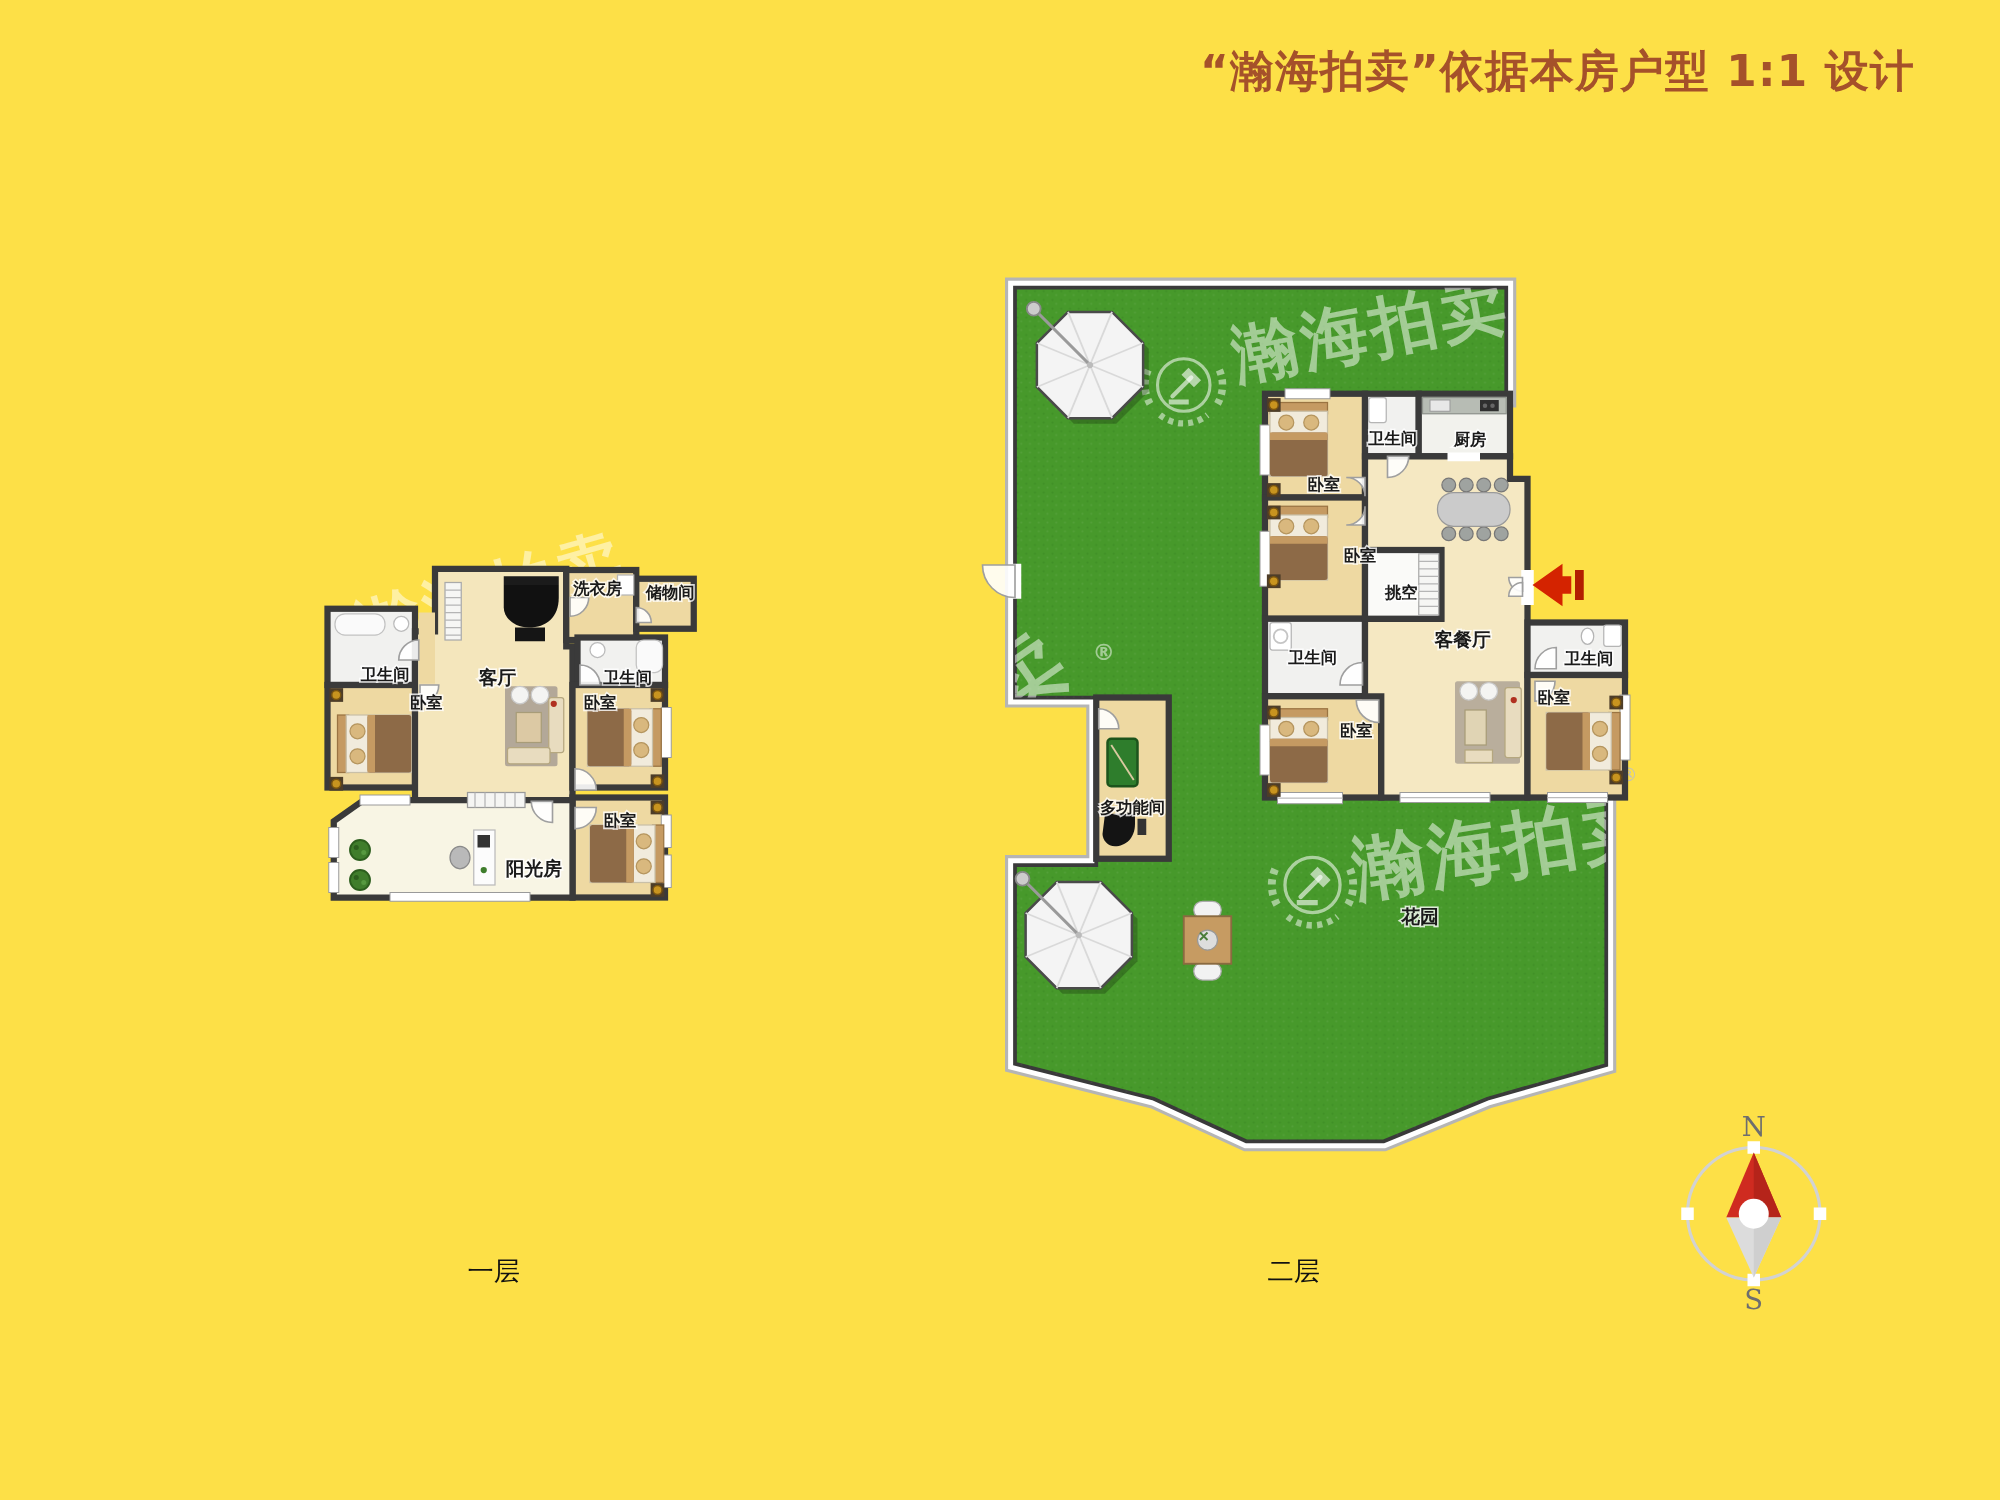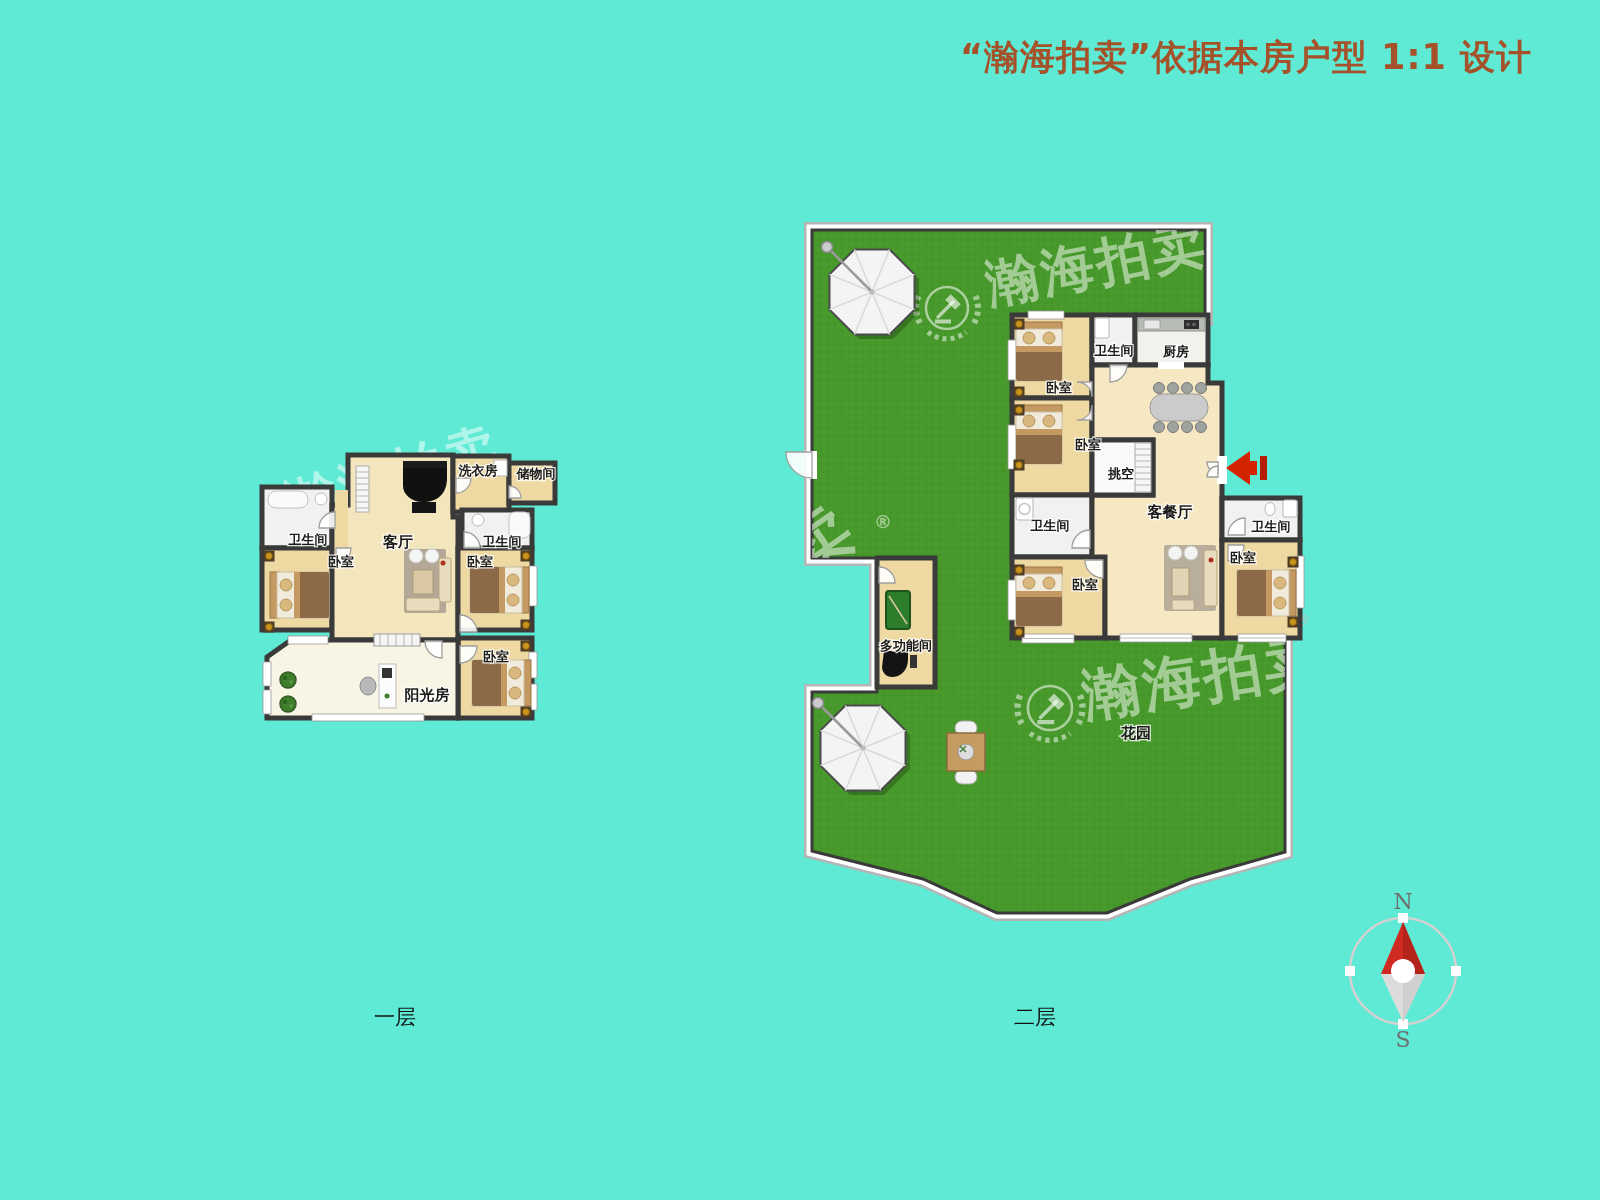--- a/index.html
+++ b/index.html
@@ -1,16 +1,16 @@
 <!DOCTYPE html>
 <html><head>
 <meta charset="utf-8">
 <style>
   html,body{margin:0;padding:0;background:#ffffff;}
-  .stage{position:relative;width:1600px;height:1200px;background:#5eead4;overflow:hidden;
+  .stage{position:relative;width:1600px;height:1200px;background:#fde047;overflow:hidden;
          font-family:"DejaVu Sans","Liberation Sans",sans-serif;}
   .stage svg{position:absolute;left:0;top:0;}
   .page-title{position:absolute;top:34px;right:68px;font-size:35px;font-weight:700;
               color:#a5512a;letter-spacing:1px;white-space:nowrap;}
   .rlabel{font:700 13px "DejaVu Sans",sans-serif;fill:#1a1a1a;text-anchor:middle;
           paint-order:stroke;stroke:rgba(255,255,255,0.8);stroke-width:2.5px;}
   .rlabel-lg{font-size:15px;}
   .wmtext{font-weight:700;fill:rgba(255,255,255,0.5);letter-spacing:3px;}
   .floorname{font:400 21px "DejaVu Sans",sans-serif;fill:#111;text-anchor:middle;}
   .compassletter{font:22px "DejaVu Serif","Liberation Serif",serif;fill:#6e6e6e;text-anchor:middle;}

